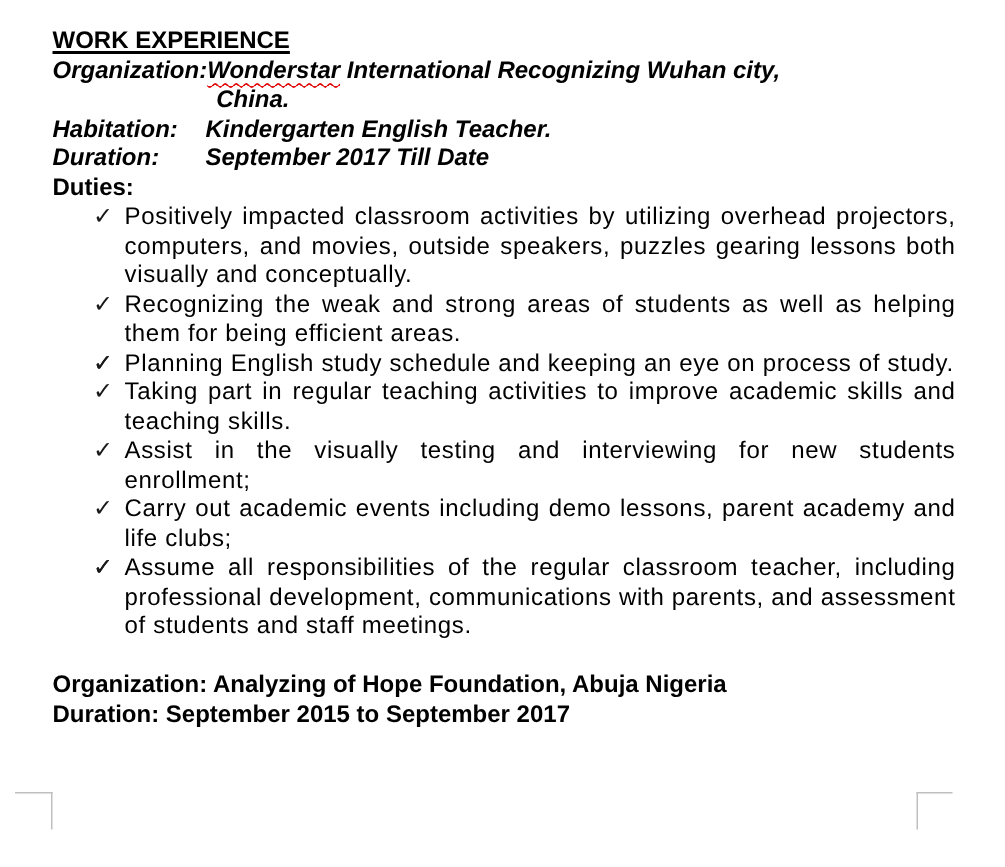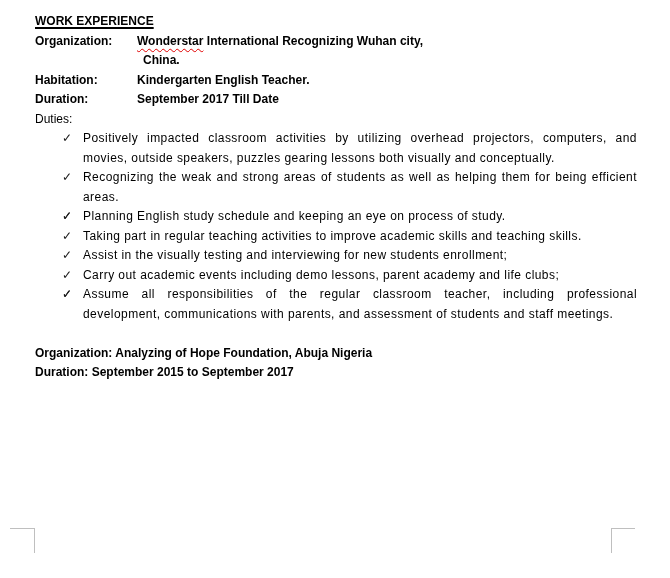--- a/index.html
+++ b/index.html
@@ -16,42 +16,42 @@
     position: relative;
     overflow: hidden;
     font-family: "Liberation Sans", sans-serif;
     color: var(--ink);
   }
   .doc {
     position: absolute;
     left: 35px;
     top: 0;
     width: 602px;
-    font-size: 12px;
+    padding-top: 18px;
+    font-size: 16px;
     line-height: 19.5px;
     font-weight: normal;
-    margin-top: 12px;
   }
   .doc-title {
     font-weight: bold;
     text-decoration: underline;
     text-decoration-thickness: 1.5px;
     text-underline-offset: 2px;
   }
-  .hrow { display: flex; font-weight: bold; }
+  .hrow { display: flex; font-weight: bold; font-style: italic; }
   .hlabel { flex: 0 0 102px; }
   .hvalue { flex: 1 1 auto; }
   .squiggle {
     text-decoration: underline wavy var(--squiggle-color);
     text-decoration-thickness: 1px;
     text-decoration-skip-ink: none;
     text-underline-offset: 3px;
   }
   .indent2 { padding-left: 6px; }
-  .duties-heading { font-weight: normal; }
+  .duties-heading { font-weight: bold; }
   ul.duties { list-style: none; margin: 0; padding: 0; }
   li.duty {
     position: relative;
     padding-left: 48px;
     text-align: justify;
     text-align-last: left;
   }
   .tick {
     position: absolute;
     left: 27px;

